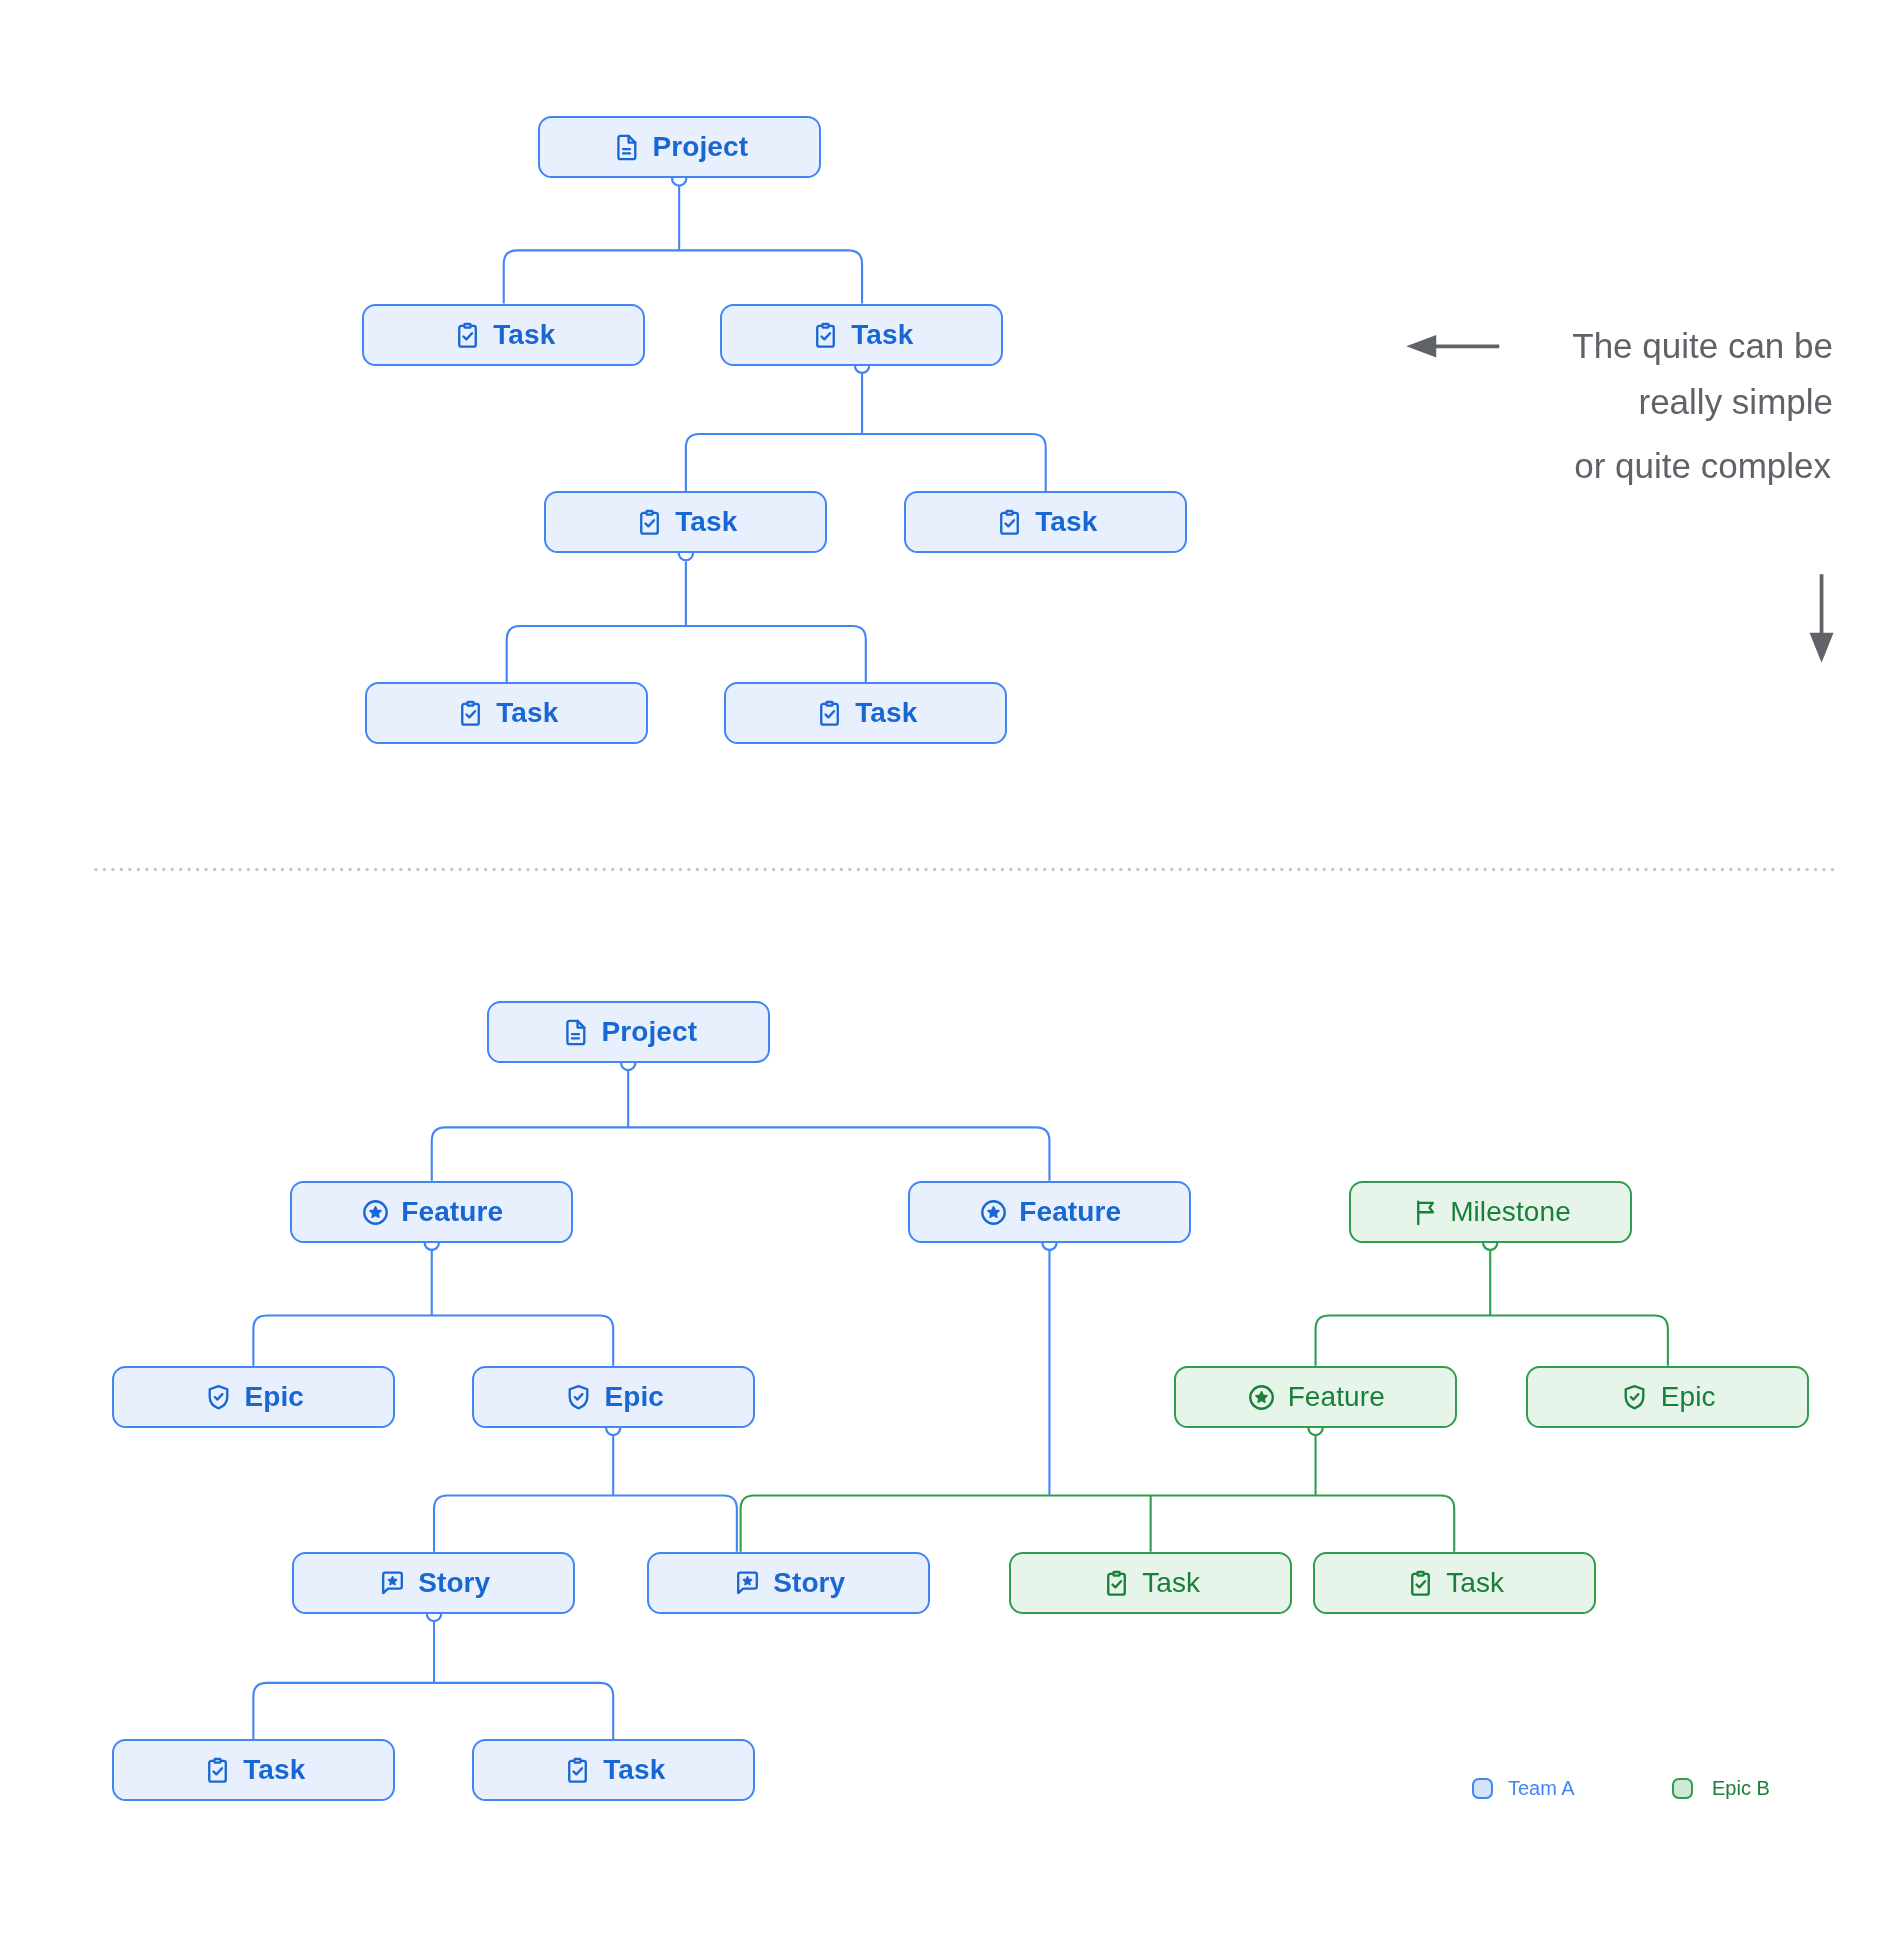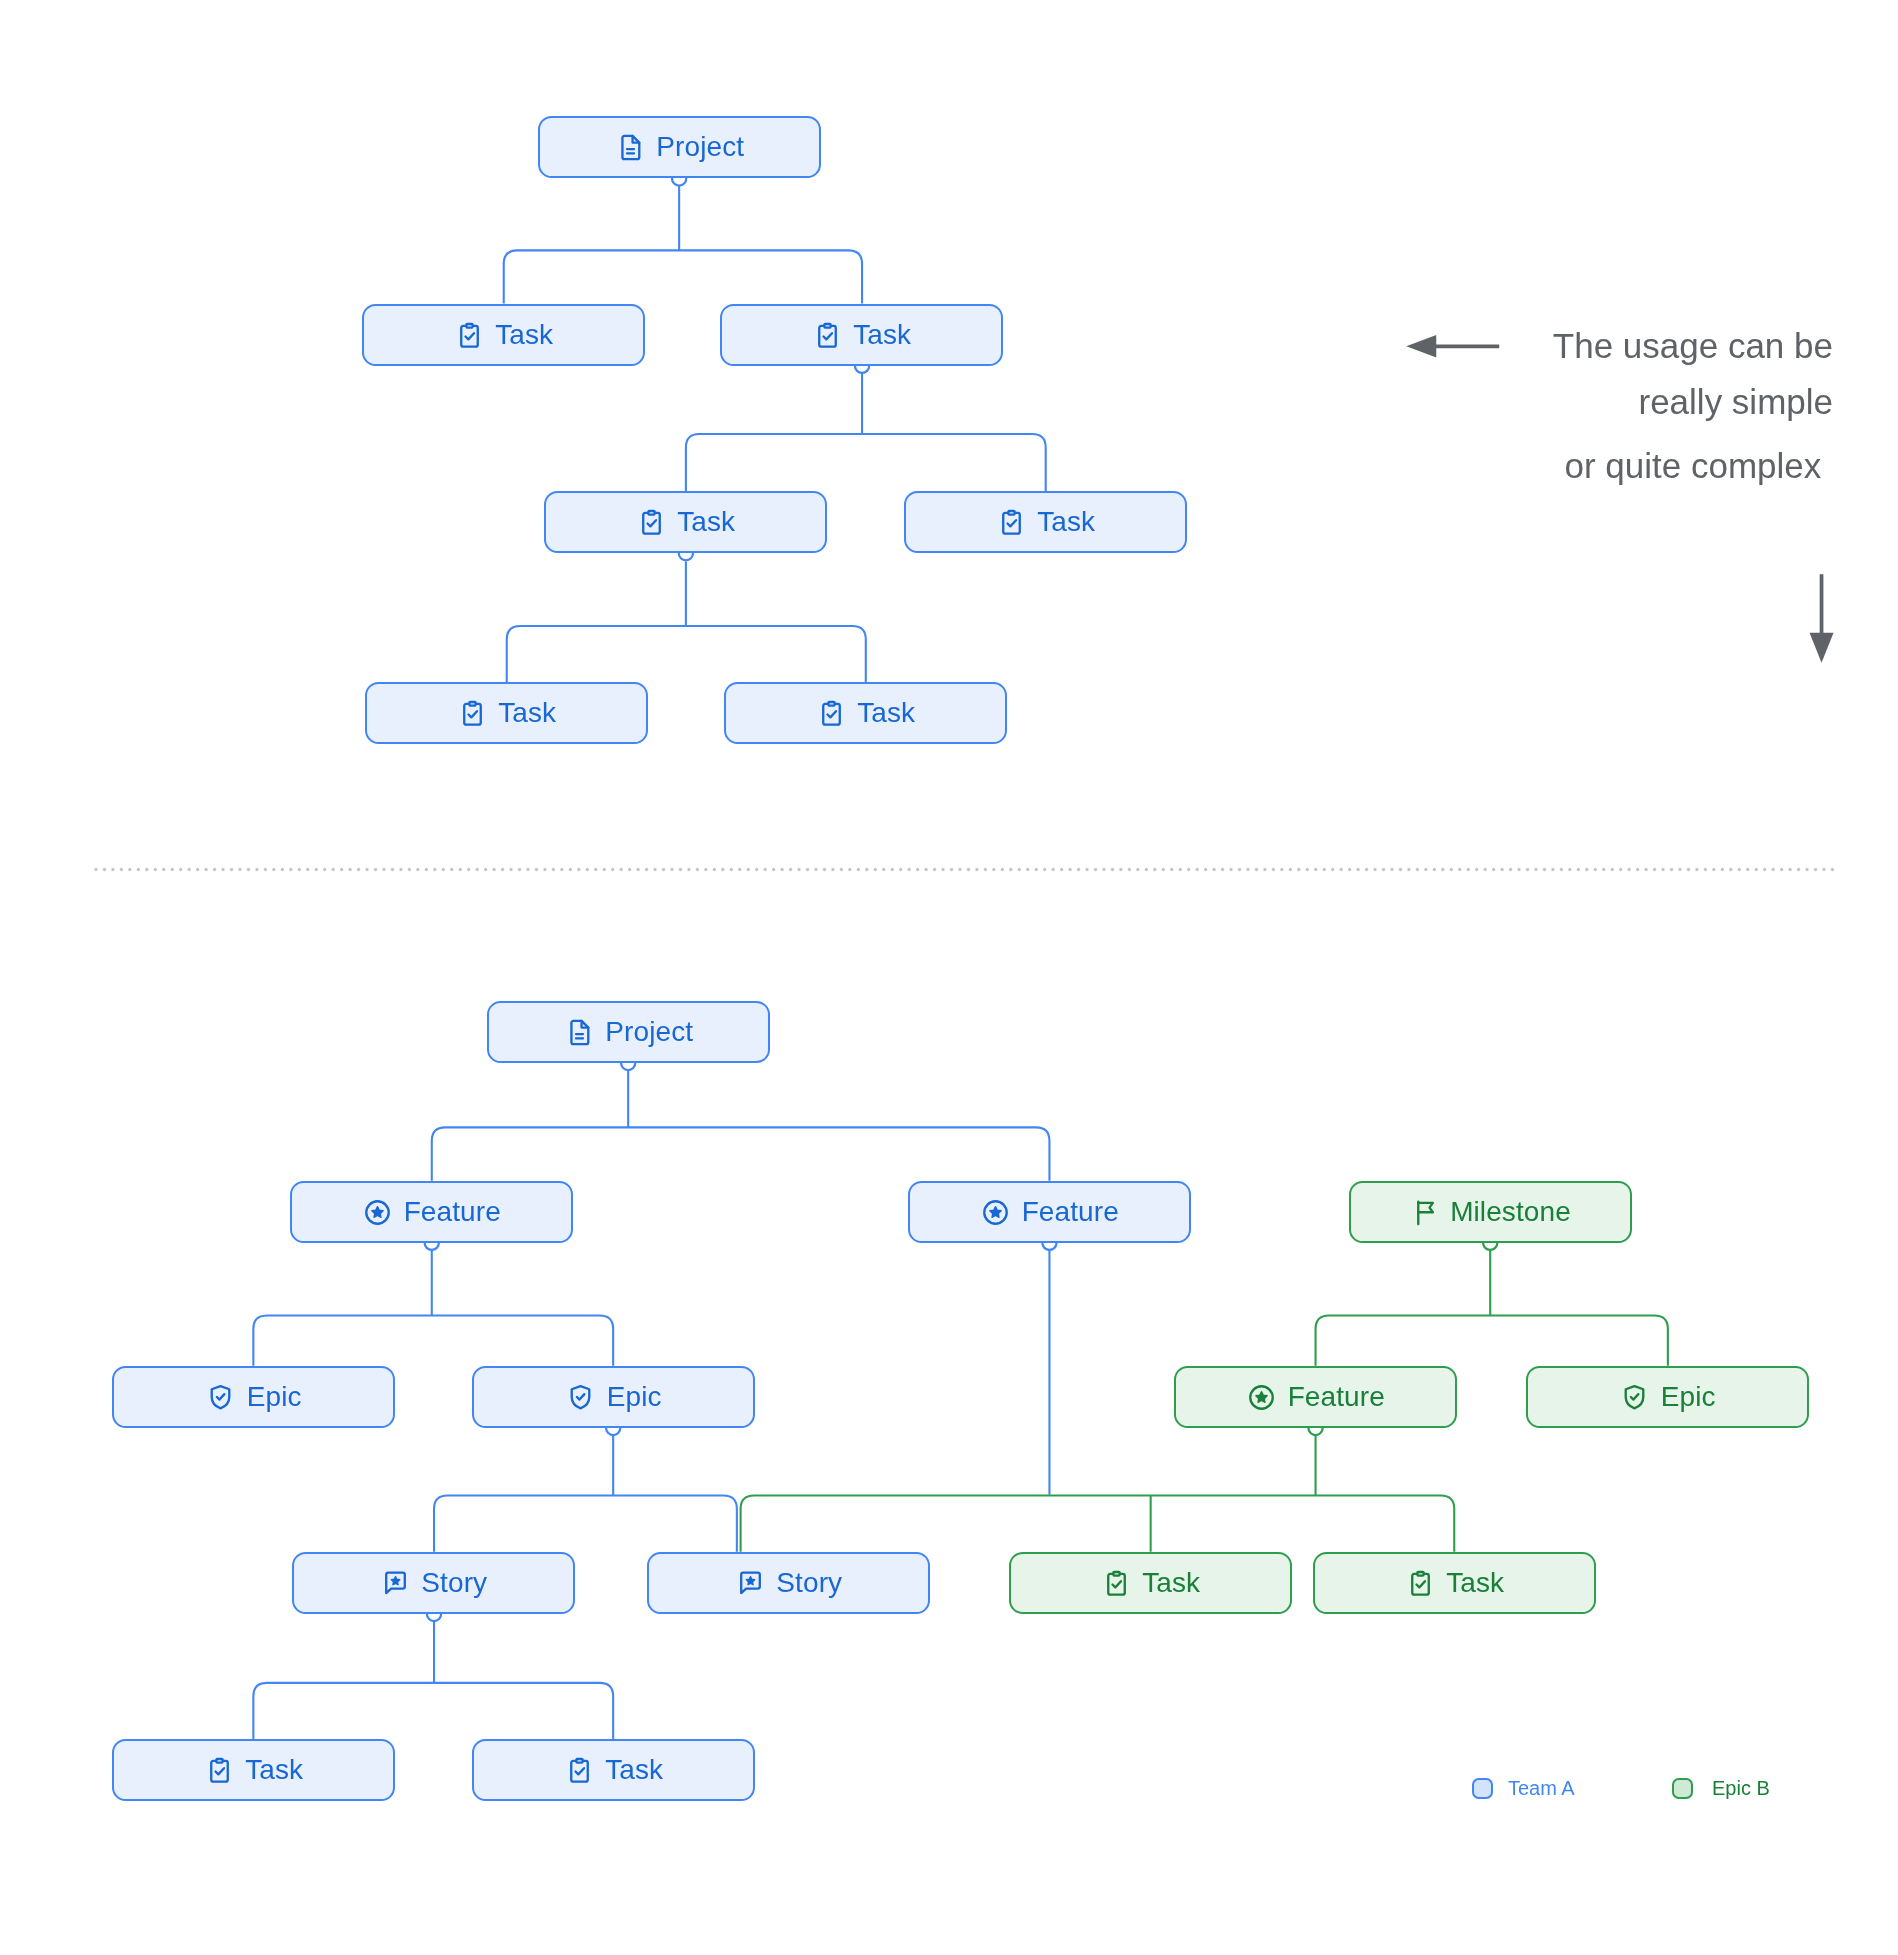--- a/index.html
+++ b/index.html
@@ -6,21 +6,21 @@
   body{width:1898px;height:1955px;position:relative;overflow:hidden;
        font-family:"Liberation Sans", sans-serif;}
   .canvas{position:absolute;inset:0;width:1898px;height:1955px;}
   svg.layer{position:absolute;left:0;top:0;width:1898px;height:1955px;display:block;}
   #nodes-layer{position:absolute;inset:0;}
 
   .node{position:absolute;box-sizing:border-box;width:283px;height:62px;
         border:2.2px solid;border-radius:13.5px;display:flex;align-items:center;
         justify-content:center;gap:10.5px;font-size:28px;font-weight:500;
         letter-spacing:0.1px;}
-  .node.teamA{border-color:var(--a-line);background:var(--a-fill);color:var(--a-text);}
+  .node.teamA{border-color:var(--a-line);background:var(--a-fill);color:var(--a-text);font-weight:bold;}
   .node.teamB{border-color:var(--b-line);background:var(--b-fill);color:var(--b-text);}
   .node .icon{display:flex;align-items:center;}
   .node .icon svg{width:31px;height:31px;display:block;}
   .node .icon path, .node .icon rect, .node .icon circle{
       stroke:currentColor;fill:none;stroke-width:1.8;
       stroke-linecap:round;stroke-linejoin:round;}
   .node .icon .starfill{fill:currentColor;stroke:currentColor;stroke-width:1;}
   .node.teamA .icon .clipfill{fill:var(--a-fill);}
   .node.teamB .icon .clipfill{fill:var(--b-fill);}
 
@@ -280,21 +280,21 @@
 
   <svg class="layer" id="overlay-layer" viewBox="0 0 2532 2608" xmlns="http://www.w3.org/2000/svg">
       <line x1="128" y1="1160" x2="2446" y2="1160" stroke="#c4c7cc" stroke-width="4.5" stroke-linecap="round" stroke-dasharray="0.1 11.2"></line>
       <line x1="2000" y1="462" x2="1914" y2="462" stroke="#5f6368" stroke-width="5"></line>
       <polygon points="1876,462 1916,447 1916,477" fill="#5f6368"></polygon>
       <line x1="2430" y1="766" x2="2430" y2="846" stroke="#5f6368" stroke-width="5"></line>
       <polygon points="2430,884 2414,844 2446,844" fill="#5f6368"></polygon>
     </svg>
 
   <div class="annotation">
-    <div class="ann-line">The usage can be</div>
+    <div class="ann-line">The quite can be</div>
     <div class="ann-line">really simple</div>
     <div class="ann-line para2-start">or quite complex</div>
   </div>
 
   <div>
     <span class="legend-swatch" id="swatch-a"></span>
     <span class="legend-label" id="label-a">Team A</span>
     <span class="legend-swatch" id="swatch-b"></span>
     <span class="legend-label" id="label-b">Epic B</span>
   </div>

